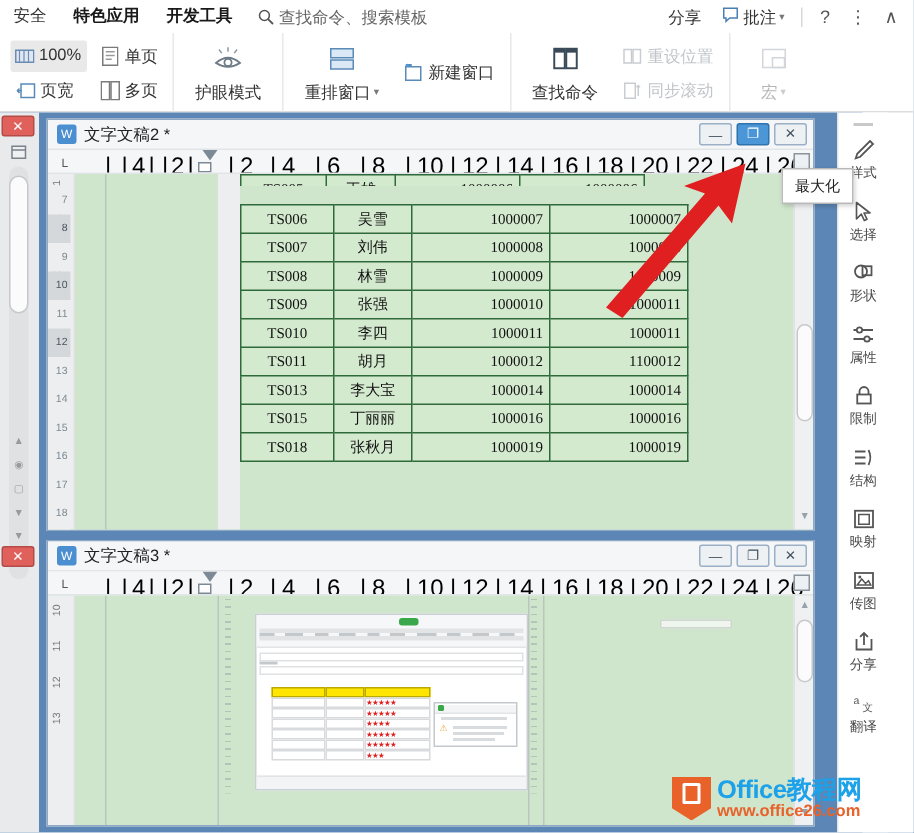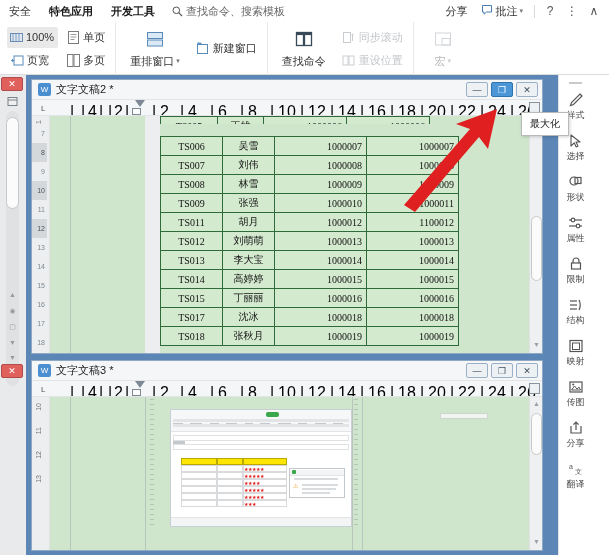--- a/index.html
+++ b/index.html
@@ -377,20 +377,34 @@
             <svg width="13" height="13" viewBox="0 0 13 13">
               <rect x="0.5" y="0.5" width="5.5" height="12" fill="#fff" stroke="#7a7a7a" stroke-width="1"></rect>
               <rect x="7" y="0.5" width="5.5" height="12" fill="#fff" stroke="#7a7a7a" stroke-width="1"></rect>
             </svg>
           </span>
           <span>多页</span>
         </div>
       </div>
     </div>
 
+    <div class="rgroup">
+      <div class="big-btn">
+        <span class="gi">
+          <svg width="22" height="17" viewBox="0 0 22 17">
+            <path d="M3 11 Q11 4 19 11 Q11 16 3 11 Z" fill="none" stroke="#6d7b88" stroke-width="1.2"></path>
+            <circle cx="11" cy="10.6" r="2.4" fill="none" stroke="#6d7b88" stroke-width="1.2"></circle>
+            <line x1="11" y1="0.5" x2="11" y2="3.5" stroke="#8b98a4" stroke-width="1"></line>
+            <line x1="5" y1="2" x2="6.8" y2="4.4" stroke="#8b98a4" stroke-width="1"></line>
+            <line x1="17" y1="2" x2="15.2" y2="4.4" stroke="#8b98a4" stroke-width="1"></line>
+          </svg>
+        </span>
+        <span>护眼模式</span>
+      </div>
+    </div>
 
     <div class="rgroup">
       <div class="big-btn">
         <span class="gi">
           <svg width="20" height="17" viewBox="0 0 20 17">
             <rect x="2.5" y="1.5" width="15" height="6" fill="#dbe8f5" stroke="#5a8ab8" stroke-width="1"></rect>
             <rect x="2.5" y="9" width="15" height="6" fill="#dbe8f5" stroke="#5a8ab8" stroke-width="1"></rect>
           </svg>
         </span>
         <span class="lbl-row">
@@ -421,34 +435,34 @@
             <rect x="3.5" y="1.5" width="7" height="2.6" fill="#3a4a58"></rect>
             <rect x="11.5" y="1.5" width="7" height="2.6" fill="#3a4a58"></rect>
           </svg>
         </span>
         <span>查找命令</span>
       </div>
       <div class="stack2" style="margin-left:6px;">
         <div class="small-btn" style="color:#c2c6ca;">
           <span class="gi">
             <svg width="13" height="13" viewBox="0 0 13 13">
+              <rect x="1" y="2" width="5" height="9" fill="none" stroke="#c9cdd1" stroke-width="1"></rect>
+              <rect x="7" y="2" width="5" height="9" fill="none" stroke="#c9cdd1" stroke-width="1"></rect>
+            </svg>
+          </span>
+          <span>重设位置</span>
+        </div>
+        <div class="small-btn" style="color:#c2c6ca;">
+          <span class="gi">
+            <svg width="13" height="13" viewBox="0 0 13 13">
               <rect x="1.5" y="1.5" width="7" height="10" fill="none" stroke="#c9cdd1" stroke-width="1"></rect>
               <path d="M10.5 3 v7 M9.3 4.2 l1.2 -1.2 l1.2 1.2" fill="none" stroke="#c9cdd1" stroke-width="1"></path>
             </svg>
           </span>
           <span>同步滚动</span>
-        </div>
-        <div class="small-btn" style="color:#c2c6ca;">
-          <span class="gi">
-            <svg width="13" height="13" viewBox="0 0 13 13">
-              <rect x="1" y="2" width="5" height="9" fill="none" stroke="#c9cdd1" stroke-width="1"></rect>
-              <rect x="7" y="2" width="5" height="9" fill="none" stroke="#c9cdd1" stroke-width="1"></rect>
-            </svg>
-          </span>
-          <span>重设位置</span>
         </div>
       </div>
     </div>
 
     <div class="rgroup nb">
       <div class="big-btn dim">
         <span class="gi">
           <svg width="20" height="17" viewBox="0 0 20 17">
             <rect x="2.5" y="2" width="15" height="12" fill="none" stroke="#d2d6da" stroke-width="1"></rect>
             <rect x="9" y="7.5" width="8" height="6.5" fill="none" stroke="#d2d6da" stroke-width="1"></rect>
@@ -608,54 +622,42 @@
                   <td class="c-n1">1000009</td>
                   <td class="c-n2">1000009</td>
                 </tr>
                 <tr>
                   <td class="c-id">TS009</td>
                   <td class="c-name">张强</td>
                   <td class="c-n1">1000010</td>
                   <td class="c-n2 sel">1000011</td>
                 </tr>
                 <tr>
+                  <td class="c-id">TS010</td>
+                  <td class="c-name">李四</td>
+                  <td class="c-n1">1000011</td>
+                  <td class="c-n2">1000011</td>
+                </tr>
+                <tr>
                   <td class="c-id">TS011</td>
                   <td class="c-name">胡月</td>
                   <td class="c-n1">1000012</td>
                   <td class="c-n2 sel">1100012</td>
-                </tr>
-                <tr>
-                  <td class="c-id">TS012</td>
-                  <td class="c-name">刘萌萌</td>
-                  <td class="c-n1">1000013</td>
-                  <td class="c-n2">1000013</td>
                 </tr>
                 <tr>
                   <td class="c-id">TS013</td>
                   <td class="c-name">李大宝</td>
                   <td class="c-n1">1000014</td>
                   <td class="c-n2">1000014</td>
                 </tr>
                 <tr>
-                  <td class="c-id">TS014</td>
-                  <td class="c-name">高婷婷</td>
-                  <td class="c-n1">1000015</td>
-                  <td class="c-n2">1000015</td>
-                </tr>
-                <tr>
                   <td class="c-id">TS015</td>
                   <td class="c-name">丁丽丽</td>
                   <td class="c-n1">1000016</td>
                   <td class="c-n2">1000016</td>
-                </tr>
-                <tr>
-                  <td class="c-id">TS017</td>
-                  <td class="c-name">沈冰</td>
-                  <td class="c-n1">1000018</td>
-                  <td class="c-n2">1000018</td>
                 </tr>
                 <tr>
                   <td class="c-id">TS018</td>
                   <td class="c-name">张秋月</td>
                   <td class="c-n1">1000019</td>
                   <td class="c-n2">1000019</td>
                 </tr>
               </tbody>
           </table>
         </div>
@@ -945,14 +947,25 @@
       <span class="rs-ico">
         <svg width="16" height="16" viewBox="0 0 16 16">
           <text x="1" y="8" font-size="7" fill="#555" font-family="Liberation Sans, sans-serif">a</text>
           <text x="7" y="13" font-size="7" fill="#555" font-family="Liberation Sans, sans-serif">文</text>
         </svg>
       </span>
       <span class="rs-lbl">翻译</span>
     </div>
   </div>
 
+  <div class="watermark">
+    <div class="wm-logo">
+      <div class="inner"></div>
+    </div>
+    <div>
+      <div class="wm-text1">
+        <span>Office</span><span class="cn">教程网</span>
+      </div>
+      <div class="wm-text2">www.office26.com</div>
+    </div>
+  </div>
 
 </div>
 
 </body></html>

